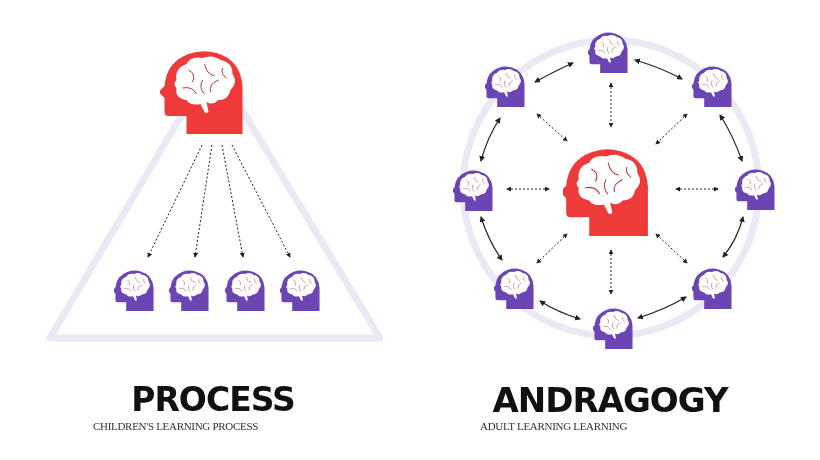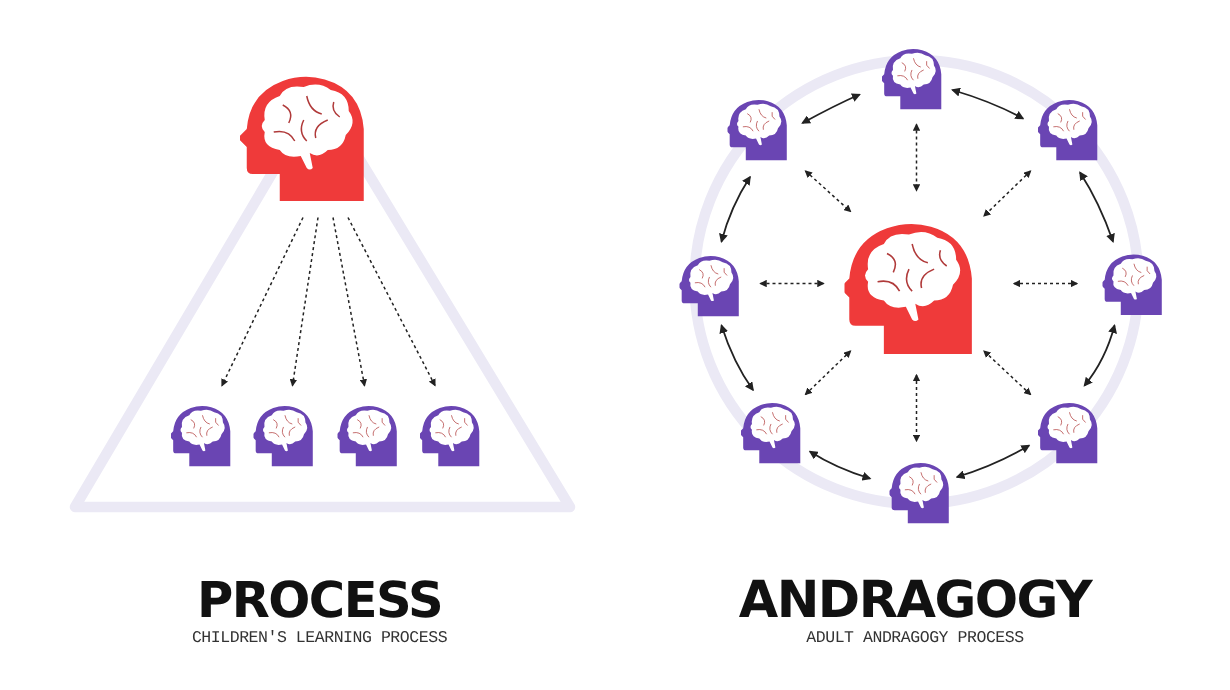--- a/index.html
+++ b/index.html
@@ -1,19 +1,19 @@
 <!DOCTYPE html>
 <html><head>
 <meta charset="utf-8">
 <style>
   html, body { margin: 0; padding: 0; background: #ffffff; }
   body { width: 820px; height: 460px; position: relative; overflow: hidden; font-family: "Liberation Sans", sans-serif; }
   #stage { position: absolute; left: 0; top: 0; width: 820px; height: 460px; }
   .title { position: absolute; font-family: "DejaVu Sans", sans-serif; font-weight: 900; color: #111111; letter-spacing: -1px; text-align: center; }
-  .subtitle { position: absolute; font-family: Liberation Mono, monospace; font-size: 11px; color: #333333; letter-spacing: -0.3px; text-align: center; }
+  .subtitle { position: absolute; font-family: Liberation Serif, serif; font-size: 11px; color: #333333; letter-spacing: -0.3px; }
   #ped-title { left: 93px; top: 380px; width: 240px; font-size: 33px; }
   #ped-sub { left: 93px; top: 420px; width: 240px; }
   #and-title { left: 480px; top: 380px; width: 260px; font-size: 34px; }
   #and-sub { left: 480px; top: 420px; width: 260px; }
 </style>
 </head>
 <body>
 
 <svg id="stage" width="820" height="460" viewBox="0 0 820 460" xmlns="http://www.w3.org/2000/svg">
   <defs>
@@ -124,13 +124,13 @@
     <g transform="translate(485,66)">
         <use href="#head" width="40" height="41" fill="#6a45b3"></use>
         <use href="#brain" width="40" height="41"></use>
       </g>
   </g>
 </svg>
 
 <div id="ped-title" class="title">PROCESS</div>
 <div id="ped-sub" class="subtitle">CHILDREN'S LEARNING PROCESS</div>
 <div id="and-title" class="title">ANDRAGOGY</div>
-<div id="and-sub" class="subtitle">ADULT ANDRAGOGY PROCESS</div>
+<div id="and-sub" class="subtitle">ADULT LEARNING LEARNING</div>
 
 </body></html>

